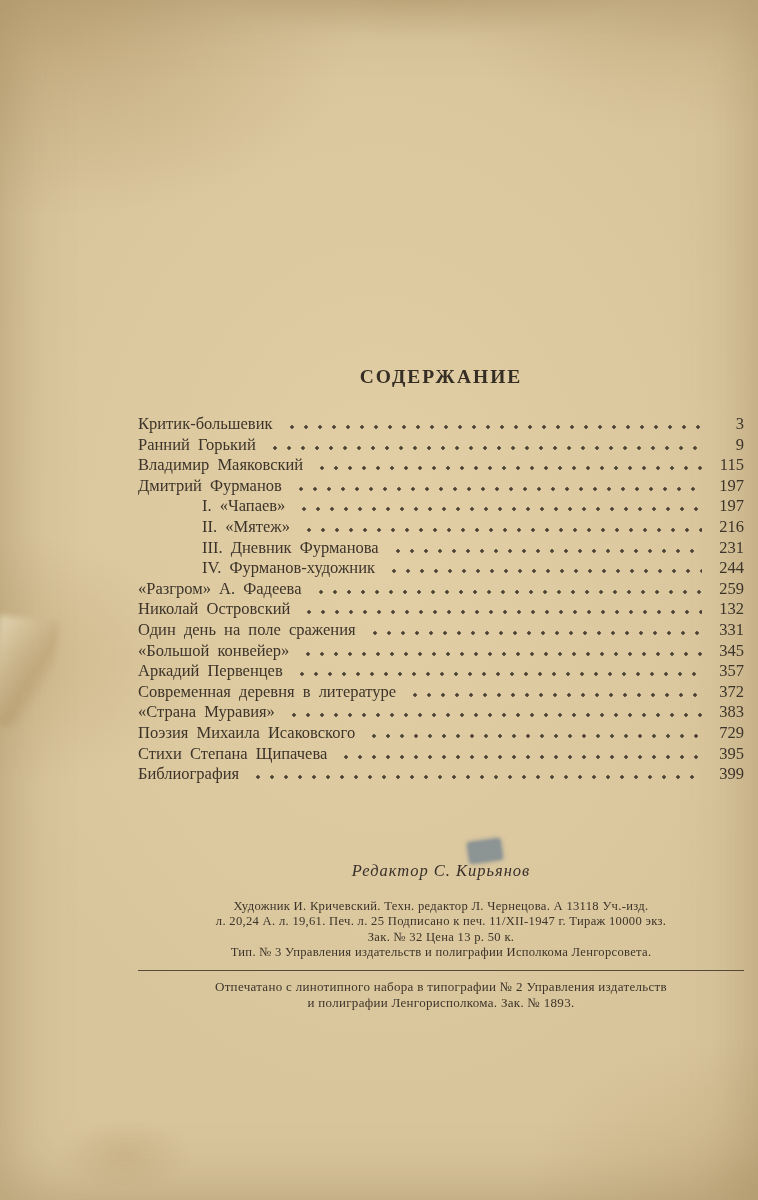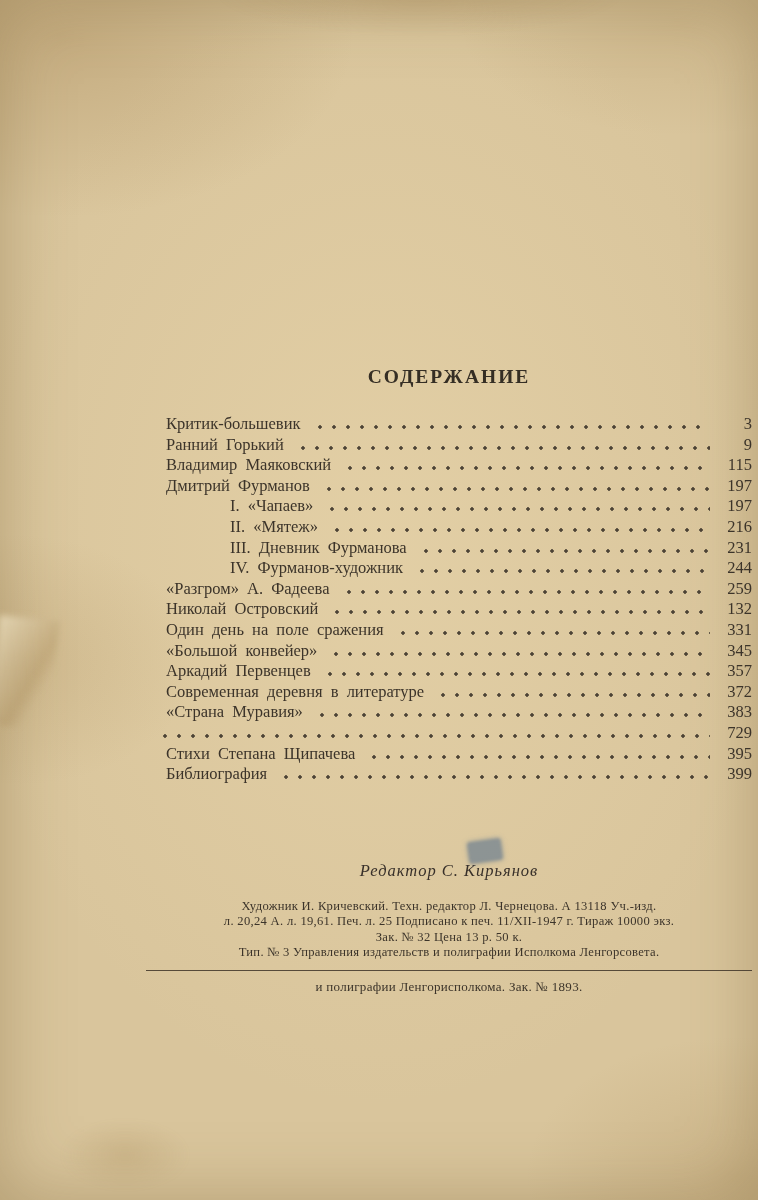--- a/index.html
+++ b/index.html
@@ -54,21 +54,21 @@
     left: 468px; top: 840px;
     width: 34px; height: 22px;
     background: rgba(74,104,138,0.55);
     border-radius: 3px;
     transform: rotate(-8deg);
     filter: blur(1.4px);
     box-shadow: 0 0 5px rgba(74,104,138,0.45);
   }
   .content {
     position: absolute;
-    left: 146px;
+    left: 138px;
     top: 366px;
     width: 606px;
     color: #3c342a;
   }
   .title {
     margin: 0 0 26px 0;
     text-align: center;
     font-size: 19.5px;
     font-weight: bold;
     letter-spacing: 2px;
@@ -81,21 +81,20 @@
     line-height: 20.6px;
     font-size: 16.5px;
     word-spacing: 4px;
     white-space: nowrap;
   }
   .toc-row.indented {
     padding-left: 64px;
   }
   .toc-label {
     flex: 0 0 auto;
-    margin-left: 20px;
   }
   .toc-dots {
     flex: 1 1 auto;
     align-self: stretch;
     margin: 0 8px 0 10px;
     background-image: radial-gradient(circle, rgba(60,52,42,0.9) 1.5px, transparent 1.9px);
     background-size: 14px 8px;
     background-repeat: repeat-x;
     background-position: 2px 72%;
   }
@@ -231,20 +230,21 @@
     <span class="toc-page">372</span>
   </div>
 
   <div class="toc-row">
     <span class="toc-label">«Страна Муравия»</span>
     <span class="toc-dots"></span>
     <span class="toc-page">383</span>
   </div>
 
   <div class="toc-row">
+    <span class="toc-label">Поэзия Михаила Исаковского</span>
     <span class="toc-dots"></span>
     <span class="toc-page">729</span>
   </div>
 
   <div class="toc-row">
     <span class="toc-label">Стихи Степана Щипачева</span>
     <span class="toc-dots"></span>
     <span class="toc-page">395</span>
   </div>
 
@@ -258,19 +258,20 @@
     <div class="colophon">
       <div class="editor-line">Редактор С. Кирьянов</div>
       <div class="imprint-block">
         <div>Художник И. Кричевский. Техн. редактор Л. Чернецова. А 13118 Уч.-изд.</div>
         <div>л. 20,24 А. л. 19,61. Печ. л. 25 Подписано к печ. 11/XII-1947 г. Тираж 10000 экз.</div>
         <div>Зак. № 32 Цена 13 р. 50 к.</div>
         <div>Тип. № 3 Управления издательств и полиграфии Исполкома Ленгорсовета.</div>
       </div>
       <hr class="rule">
       <div class="printing-block">
+        <div>Отпечатано с линотипного набора в типографии № 2 Управления издательств</div>
         <div>и полиграфии Ленгорисполкома. Зак. № 1893.</div>
       </div>
     </div>
   </div>
 
   <div class="ink-stamp"></div>
 </div>
 
 </body></html>

